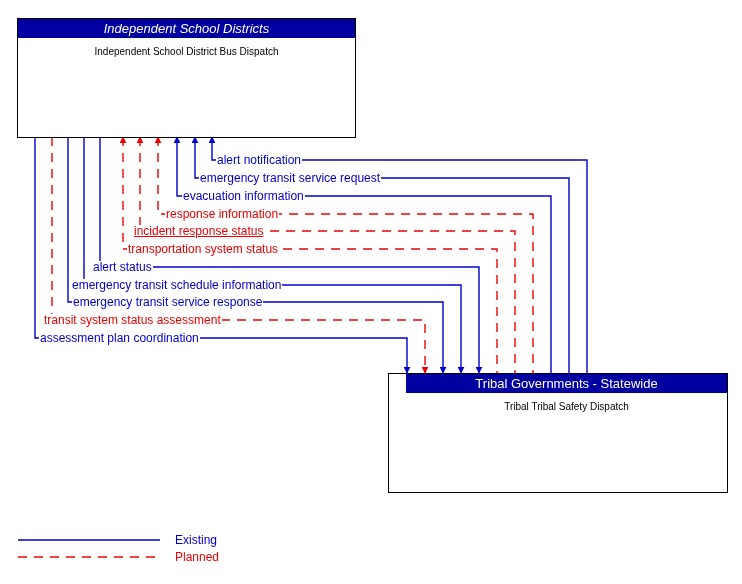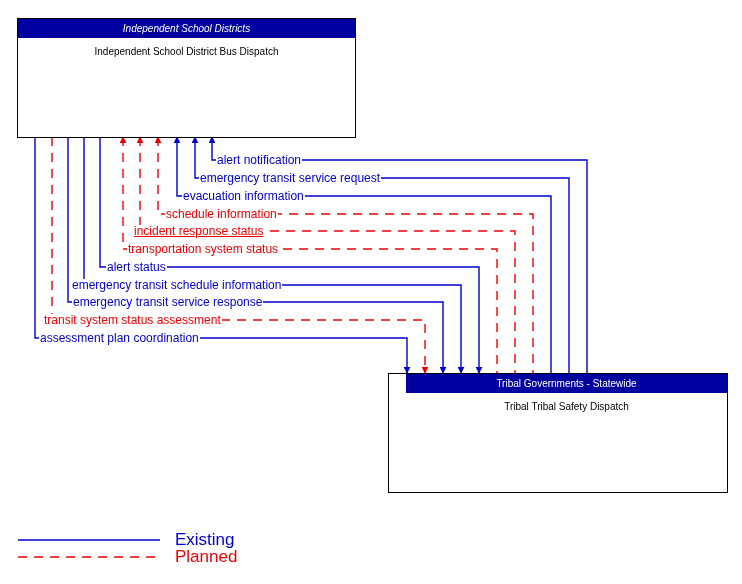--- a/index.html
+++ b/index.html
@@ -1,32 +1,32 @@
 <!DOCTYPE html>
 <html><head>
 <meta charset="utf-8">
 <style>
   html,body{margin:0;padding:0;background:#ffffff;}
   body{width:742px;height:584px;position:relative;
        font-family:"Liberation Sans","DejaVu Sans",sans-serif;
        -webkit-font-smoothing:antialiased;}
   #diagram{position:absolute;left:0;top:0;width:742px;height:584px;}
   .box{position:absolute;border:1px solid #000000;background:#ffffff;box-sizing:border-box;}
-  .box-header{background:#0000a0;color:#ffffff;font-size:10px;line-height:19px;
+  .box-header{background:#0000a0;color:#ffffff;font-size:13px;line-height:19px;
               text-align:center;font-style:italic;white-space:nowrap;overflow:hidden;}
   .box-header.plain{font-style:normal;}
   .box-title{color:#000000;font-size:10px;line-height:19px;text-align:center;
              padding:4px 6px 0 6px;}
   #top-box{left:17px;top:18px;width:339px;height:120px;}
   #bottom-box{left:388px;top:373px;width:340px;height:120px;padding-left:17px;}
   .flow-label{position:absolute;font-size:12px;line-height:13px;white-space:nowrap;
               background:#ffffff;padding:0 1px;}
   .flow-label.existing{color:#0000cc;}
   .flow-label.planned{color:#ee0000;}
-  .legend-label{position:absolute;font-size:17px;line-height:14px;white-space:nowrap;}
+  .legend-label{position:absolute;font-size:12px;line-height:14px;white-space:nowrap;}
   .legend-label.existing{color:#0000cc;}
   .legend-label.planned{color:#ee0000;}
 </style>
 </head>
 <body>
 
 <svg id="diagram" viewBox="0 0 742 584" width="742" height="584" xmlns="http://www.w3.org/2000/svg">
   <defs>
     <marker id="arrow-blue" viewBox="0 0 10 10" refX="9" refY="5" markerWidth="5" markerHeight="5" orient="auto-start-reverse">
       <path d="M 0 0 L 10 5 L 0 10 z" fill="#0000cc"></path>
@@ -94,23 +94,23 @@
 </div>
 
 <div class="box" id="bottom-box">
   <div class="box-header plain">Tribal Governments - Statewide</div>
   <div class="box-title">Tribal Tribal Safety Dispatch</div>
 </div>
 
 <div class="flow-label existing" style="left:216px;top:154px;">alert notification</div>
 <div class="flow-label existing" style="left:199px;top:172px;">emergency transit service request</div>
 <div class="flow-label existing" style="left:182px;top:190px;">evacuation information</div>
-<div class="flow-label planned" style="left:165px;top:208px;">schedule information</div>
+<div class="flow-label planned" style="left:165px;top:208px;">response information</div>
 <div class="flow-label planned" style="left:133px;top:225px;text-decoration:underline;">incident response status</div>
 <div class="flow-label planned" style="left:127px;top:243px;">transportation system status</div>
-<div class="flow-label existing" style="left:106px;top:261px;">alert status</div>
+<div class="flow-label existing" style="left:92px;top:261px;">alert status</div>
 <div class="flow-label existing" style="left:71px;top:279px;">emergency transit schedule information</div>
 <div class="flow-label existing" style="left:72px;top:296px;">emergency transit service response</div>
 <div class="flow-label planned" style="left:43px;top:314px;">transit system status assessment</div>
 <div class="flow-label existing" style="left:39px;top:332px;">assessment plan coordination</div>
 
 <div class="legend-label existing" style="left:175px;top:533px;">Existing</div>
 <div class="legend-label planned" style="left:175px;top:550px;">Planned</div>
 
 </body></html>

